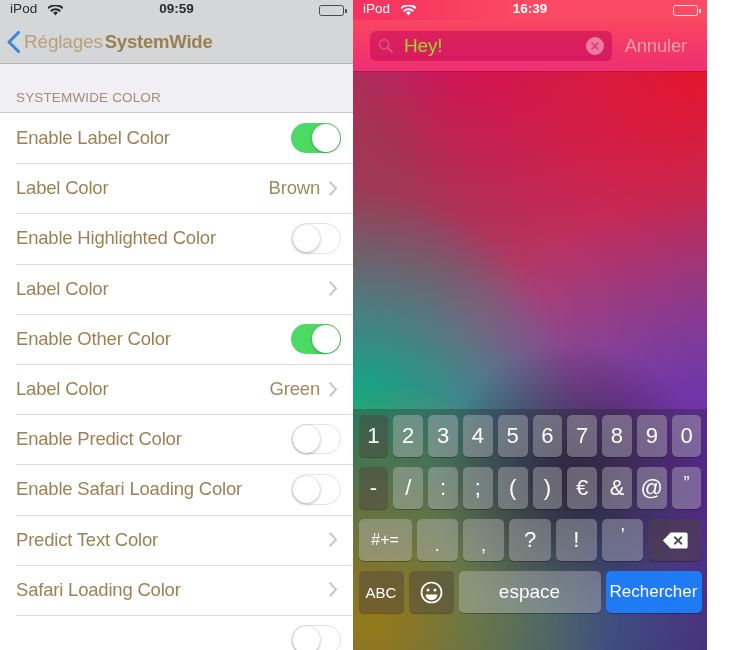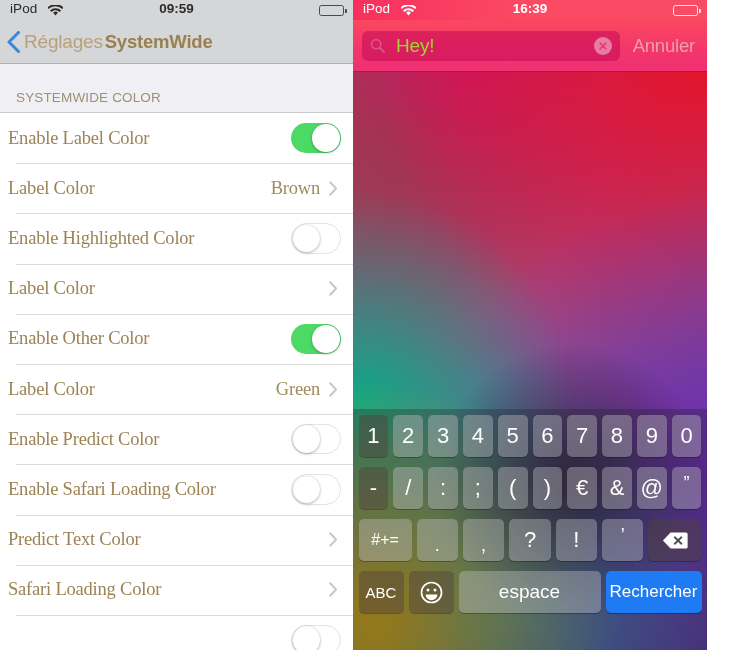--- a/index.html
+++ b/index.html
@@ -73,23 +73,22 @@
     padding:8px 0 7px 16px;
     font-size:13.5px; letter-spacing:.15px;
     color:#a08f74;
     background:#efeff4;
   }
   .list { background:#fff; border-top:1px solid #c9c9cd; }
   .row {
     position:relative;
     height:50.2px;
     display:flex; align-items:center;
-    padding-left:8px; padding-right:12px;
+    padding-left:16px; padding-right:12px;
     background:#fff;
-    font-family:Liberation Serif, serif;
   }
   .row + .row::before{
     content:""; position:absolute; left:16px; right:0; top:0;
     height:1px; background:#dcdcdf;
   }
   .row .label {
     font-size:18.5px; color:#9c8254; letter-spacing:-.2px;
     flex:1 1 auto; white-space:nowrap;
   }
   .row .value {
@@ -149,21 +148,21 @@
     font-weight:bold; font-size:13.5px; top:1px;
   }
   .r-status .batt { border-color:rgba(255,255,255,.85); }
   .r-status .batt::after{ background:rgba(255,255,255,.85); }
   .r-status .batt .fill { background:#fff; }
 
   .searchbar {
     position:relative; height:51px;
     background:linear-gradient(180deg,#fb4760 0%, #f3376a 55%, #ef2f72 100%);
     display:flex; align-items:center;
-    padding:0 9px;
+    padding:0 17px;
     box-shadow:0 1px 0 rgba(160,10,60,.5);
   }
   .searchfield {
     flex:1 1 auto; height:30px; border-radius:6px;
     background:rgba(196,10,86,.55);
     display:flex; align-items:center;
     padding:0 8px; position:relative;
   }
   .searchfield .s-icon { width:15px; height:15px; flex:0 0 auto; opacity:.85; }
   .searchfield .s-text {

